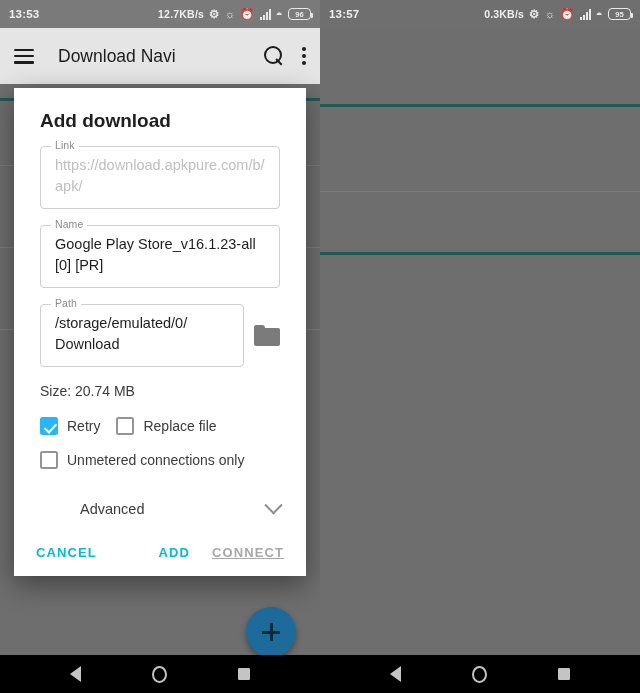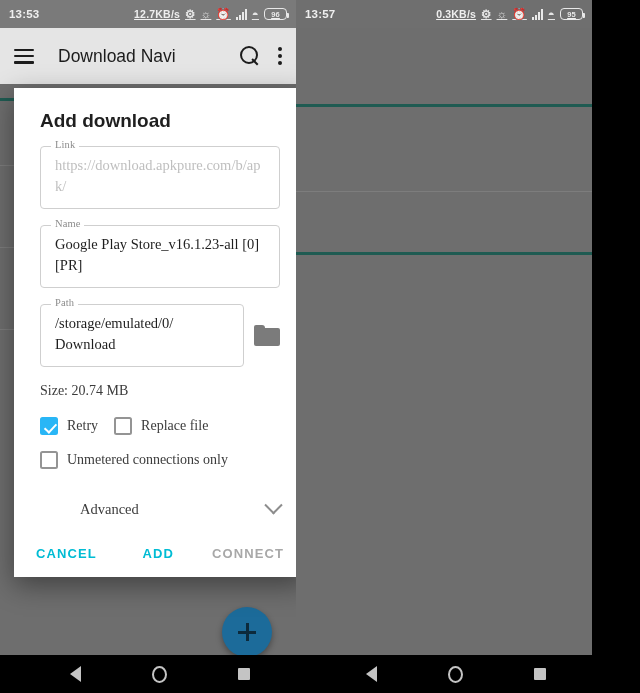--- a/index.html
+++ b/index.html
@@ -2,33 +2,33 @@
 <html><head>
 <meta charset="utf-8">
 <style>
   * { box-sizing: border-box; margin: 0; padding: 0; }
   html, body {
     width: 640px; height: 693px;
     background: #000;
     font-family: "Liberation Sans", sans-serif;
     overflow: hidden;
   }
-  .screen { position: relative; width: 592px; height: 693px; display: flex; }
+  .screen { position: relative; width: 640px; height: 693px; display: flex; }
 
   .panel { position: relative; width: 320px; height: 693px; overflow: hidden; background: #6e6e6e; }
 
   
   .statusbar {
     height: 28px; background: #7a7a7a; color: #efefef;
     display: flex; align-items: center; justify-content: space-between;
     padding: 0 9px; font-size: 11.5px; font-weight: bold;
     letter-spacing: 0.2px; position: relative; z-index: 40;
   }
   .panel.right .statusbar { background: #6f6f6f; }
-  .sb-right { display: flex; align-items: center; gap: 5px; text-decoration: underline; }
+  .sb-right { display: flex; align-items: center; gap: 5px; }
   .sb-speed { font-size: 10.5px; font-weight: bold; }
   .sb-ico { display: inline-block; opacity: .92; }
   .batt {
     border: 1.4px solid #e8e8e8; border-radius: 4px; width: 23px; height: 12px;
     display: inline-flex; align-items: center; justify-content: center;
     font-size: 7.5px; font-weight: bold; color: #e8e8e8; position: relative;
   }
   .batt::after { content:""; position:absolute; right:-3px; top:3.5px; width:2px; height:5px;
     background:#e8e8e8; border-radius:0 1px 1px 0; }
 
@@ -72,21 +72,21 @@
 
   
   .dialog {
     position:absolute; background:#fff; border-radius:0; z-index:20;
     box-shadow: 0 8px 26px rgba(0,0,0,.42);
   }
   .dlg-left { left:14px; top:88px; width:292px; }
 
   .dlg-title { font-size:19px; color:#1f1f1f; font-weight:bold; padding:22px 26px 14px; }
 
-  .dlg-body { padding: 0 26px; font-family: Liberation Serif, serif; }
+  .dlg-body { padding: 0 26px; }
 
   
   .tf { position:relative; margin-bottom:16px; }
   .tf .outline {
     border:1px solid #cfcfcf; border-radius:4px; min-height:52px;
     padding:8px 14px 12px; display:flex; align-items:center;
   }
   .tf .lbl {
     position:absolute; top:-7px; left:11px; background:#fff; padding:0 4px;
     font-size:10.5px; color:#8c8c8c; letter-spacing:.1px;
@@ -118,21 +118,21 @@
     display:flex; align-items:center; justify-content:space-between;
     padding:16px 0 14px; font-size:14.5px; color:#3b3b3b;margin-left:40px;
   }
   .chev { width:13px; height:13px; border:solid #8d8d8d; border-width:0 2px 2px 0; }
   .chev.down { transform: rotate(45deg) translate(-3px,-3px); }
 
   .actions { display:flex; align-items:center; padding:14px 22px 16px; }
   .act { font-size:13px; font-weight:bold; letter-spacing:1.1px; color:#00bcd4; }
   .act.disabled { color:#a8a8a8; }
   .sp { flex:1; }
-  .act + .act { margin-left:38px; }
+  .act + .act { margin-left:22px;text-decoration:underline; }
 
   
   .navbar { position:absolute; left:0; bottom:0; width:320px; height:38px; background:#000;
     display:flex; align-items:center; justify-content:space-around; z-index:50; padding:0 34px; }
   .nav-back { width:0;height:0;border-top:8px solid transparent;border-bottom:8px solid transparent;
     border-right:11px solid #c4c4c4; }
   .nav-home { width:15px;height:17px;border:2px solid #c4c4c4;border-radius:50%; }
   .nav-recent { width:12px;height:12px;background:#c4c4c4;border-radius:1px; }
 </style>
 </head>

